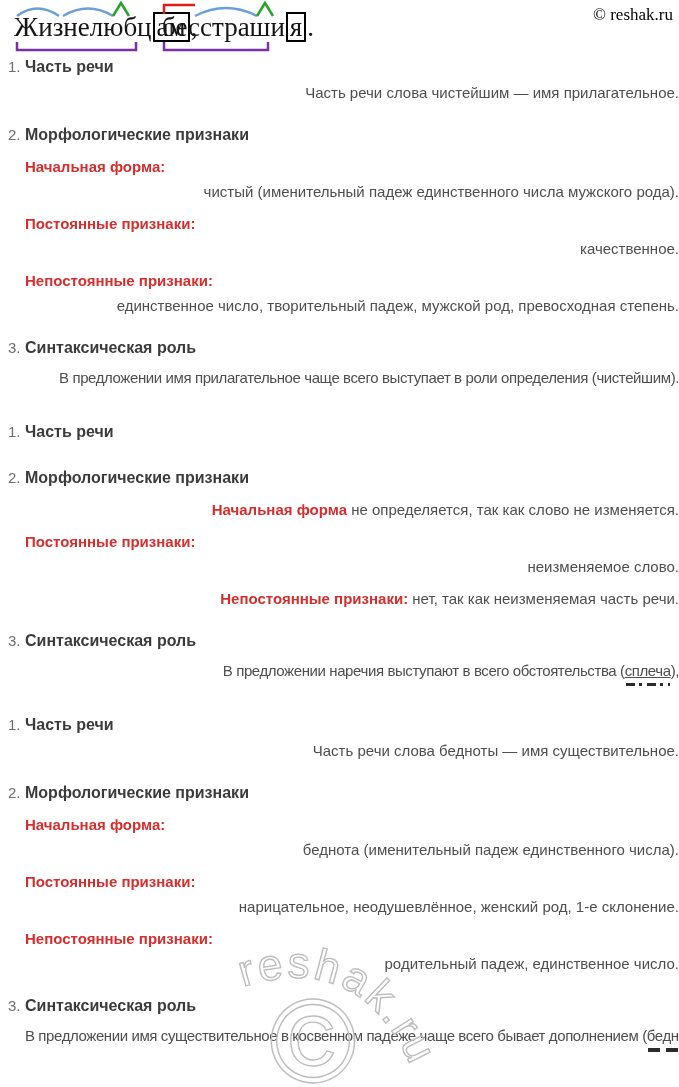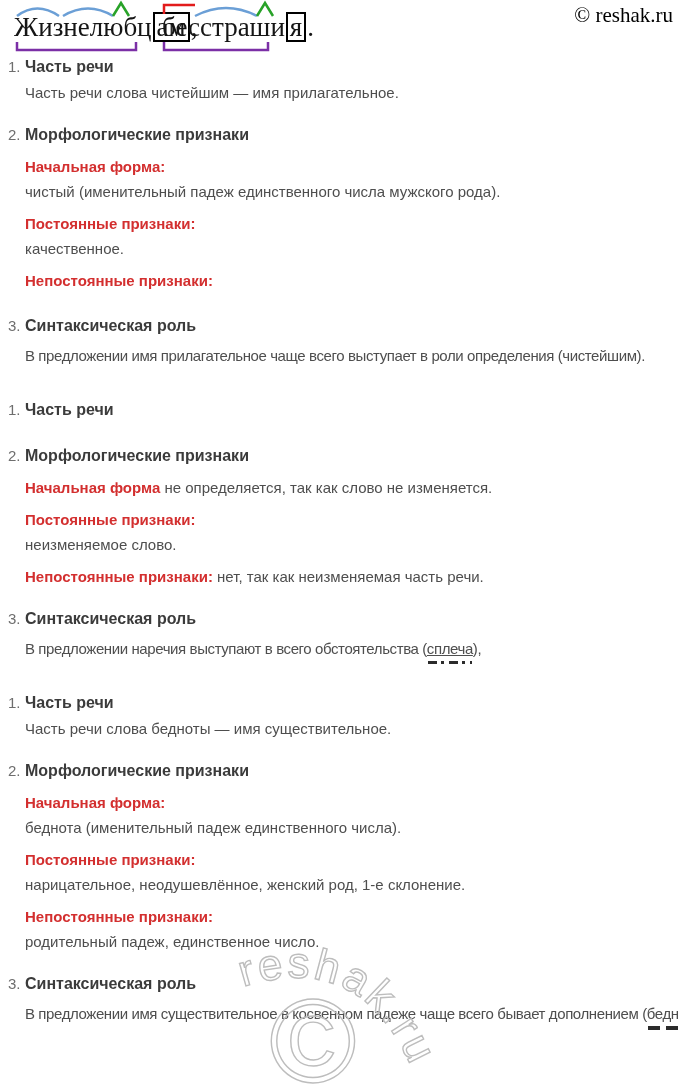--- a/index.html
+++ b/index.html
@@ -13,31 +13,31 @@
   .words-row { position:absolute; top:0; left:12px; width:679px; height:56px; }
   .word { position:absolute; top:12px; font-family:"Liberation Serif", serif;
           font-size:27px; line-height:30px; color:#151515; white-space:nowrap; }
   .word-1 { left:2px; }
   .word-2 { left:150px; }
   .ending-box { display:inline-block; border:2px solid #000; padding:0 2px;
                 margin:0 1px; line-height:26px; vertical-align:baseline; }
   .marks { position:absolute; top:0; left:0; pointer-events:none; }
 
   .logo { position:absolute; top:4px; right:6px; font-family:"Liberation Serif", serif;
-          font-size:21px; color:#000; }
+          font-size:17px; color:#000; }
 
   
   .main { position:absolute; top:56px; left:0; width:679px; padding-left:8px; box-sizing:border-box; }
   .section + .section { margin-top:32px; }
   .item { display:flex; }
   .item + .item { margin-top:20px; }
   .num { width:17px; flex:0 0 17px; color:#6e6e6e; text-align:left; }
   .content { flex:1; min-width:0; }
   .heading { font-weight:bold; color:#3b3b3b; font-size:16px; margin:0 0 4px 0; }
-  p.body { margin:0; }
+  p.body { margin:0;text-align:right; }
   p.label { margin:10px 0 3px 0; color:#d32f2f; font-weight:bold; }
   .label-inline { color:#d32f2f; font-weight:bold; }
   p.spaced { margin-top:10px; }
   p.gap-lg { margin-top:8px; }
   .nowrap { white-space:nowrap; letter-spacing:-0.4px; }
 
   
   .u-wavy { text-decoration-style:wavy;
             text-decoration-color:#1b1b1b; text-decoration-thickness:2px;
             text-underline-offset:4px; }
@@ -85,20 +85,21 @@
       </div>
       <div class="item">
         <div class="num">2.</div>
         <div class="content">
           <div class="heading">Морфологические признаки</div>
           <p class="label">Начальная форма:</p>
           <p class="body">чистый (именительный падеж единственного числа мужского рода).</p>
           <p class="label">Постоянные признаки:</p>
           <p class="body">качественное.</p>
           <p class="label">Непостоянные признаки:</p>
+          <p class="body">единственное число, творительный падеж, мужской род, превосходная степень.</p>
         </div>
       </div>
       <div class="item">
         <div class="num">3.</div>
         <div class="content">
           <div class="heading">Синтаксическая роль</div>
           <p class="body nowrap gap-lg"><span>В предложении имя прилагательное чаще всего выступает в роли определения (</span><span class="u-wavy">чистейшим</span><span>).</span></p>
         </div>
       </div>
     </div>

